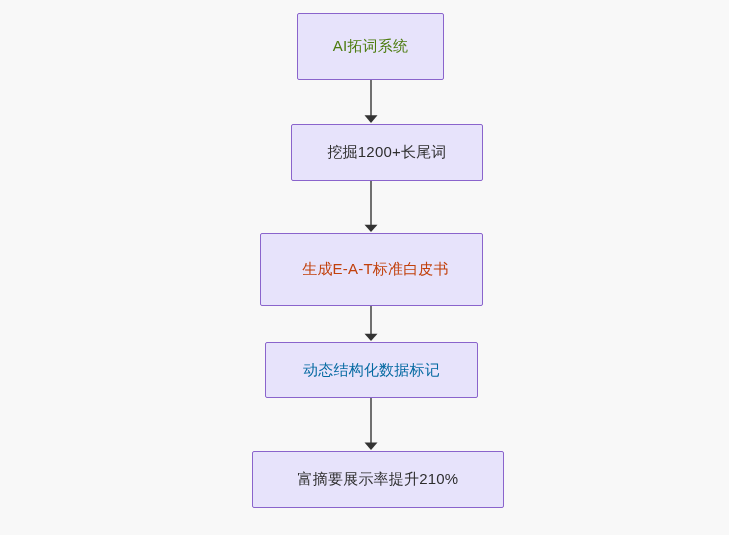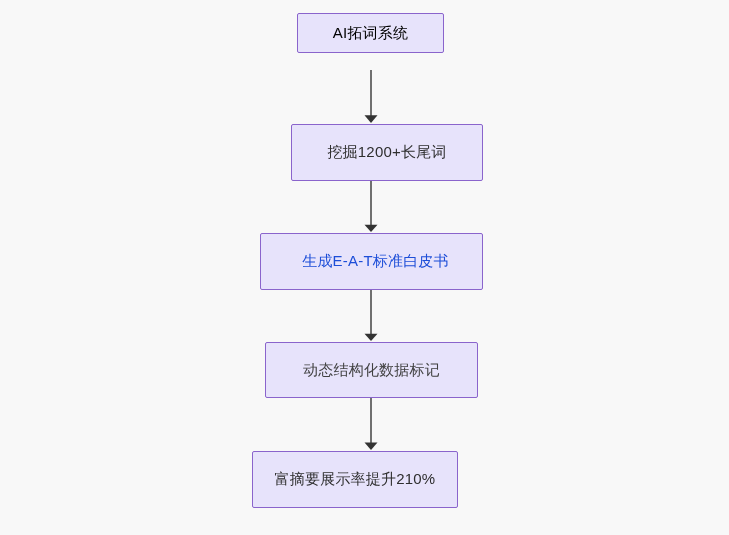--- a/index.html
+++ b/index.html
@@ -66,29 +66,29 @@
       <polygon points="13,98 6.5,84 19.5,84" fill="#333333"></polygon>
     </svg>
   </div>
   <div class="edge" id="edge-3" style="left: 358px; top: 398px; height: 53px;">
     <svg width="26" height="53" viewBox="0 0 26 100" preserveAspectRatio="none">
       <line x1="13" y1="0" x2="13" y2="86" stroke="#707070" stroke-width="2"></line>
       <polygon points="13,98 6.5,84 19.5,84" fill="#333333"></polygon>
     </svg>
   </div>
 
-  <div class="node" id="node-0" style="left: 297px; top: 13px; width: 147px; height: 40px; background: rgb(231, 227, 251); border-color: rgb(138, 100, 204); color: #000000;">
+  <div class="node" id="node-0" style="left: 297px; top: 13px; width: 147px; height: 67px; background: rgb(231, 227, 251); border-color: rgb(138, 100, 204); color: #4d7c0f;">
     <span>AI拓词系统</span>
   </div>
   <div class="node" id="node-1" style="left: 291px; top: 124px; width: 192px; height: 57px; background: rgb(231, 227, 251); border-color: rgb(138, 100, 204); color: rgb(46, 46, 46);">
     <span>挖掘1200+长尾词</span>
   </div>
-  <div class="node" id="node-2" style="left: 260px; top: 233px; width: 223px; height: 57px; background: rgb(231, 227, 251); border-color: rgb(138, 100, 204); color: #1d4ed8; padding-left: 8px;">
+  <div class="node" id="node-2" style="left: 260px; top: 233px; width: 223px; height: 73px; background: rgb(231, 227, 251); border-color: rgb(138, 100, 204); color: #c2410c; padding-left: 8px;">
     <span>生成E-A-T标准白皮书</span>
   </div>
-  <div class="node" id="node-3" style="left: 265px; top: 342px; width: 213px; height: 56px; background: rgb(231, 227, 251); border-color: rgb(138, 100, 204); color: #404040;">
+  <div class="node" id="node-3" style="left: 265px; top: 342px; width: 213px; height: 56px; background: rgb(231, 227, 251); border-color: rgb(138, 100, 204); color: #0369a1;">
     <span>动态结构化数据标记</span>
   </div>
-  <div class="node" id="node-4" style="left: 252px; top: 451px; width: 206px; height: 57px; background: rgb(231, 227, 251); border-color: rgb(138, 100, 204); color: rgb(46, 46, 46);">
+  <div class="node" id="node-4" style="left: 252px; top: 451px; width: 252px; height: 57px; background: rgb(231, 227, 251); border-color: rgb(138, 100, 204); color: rgb(46, 46, 46);">
     <span>富摘要展示率提升210%</span>
   </div>
 
 </div>
 
 </body></html>

